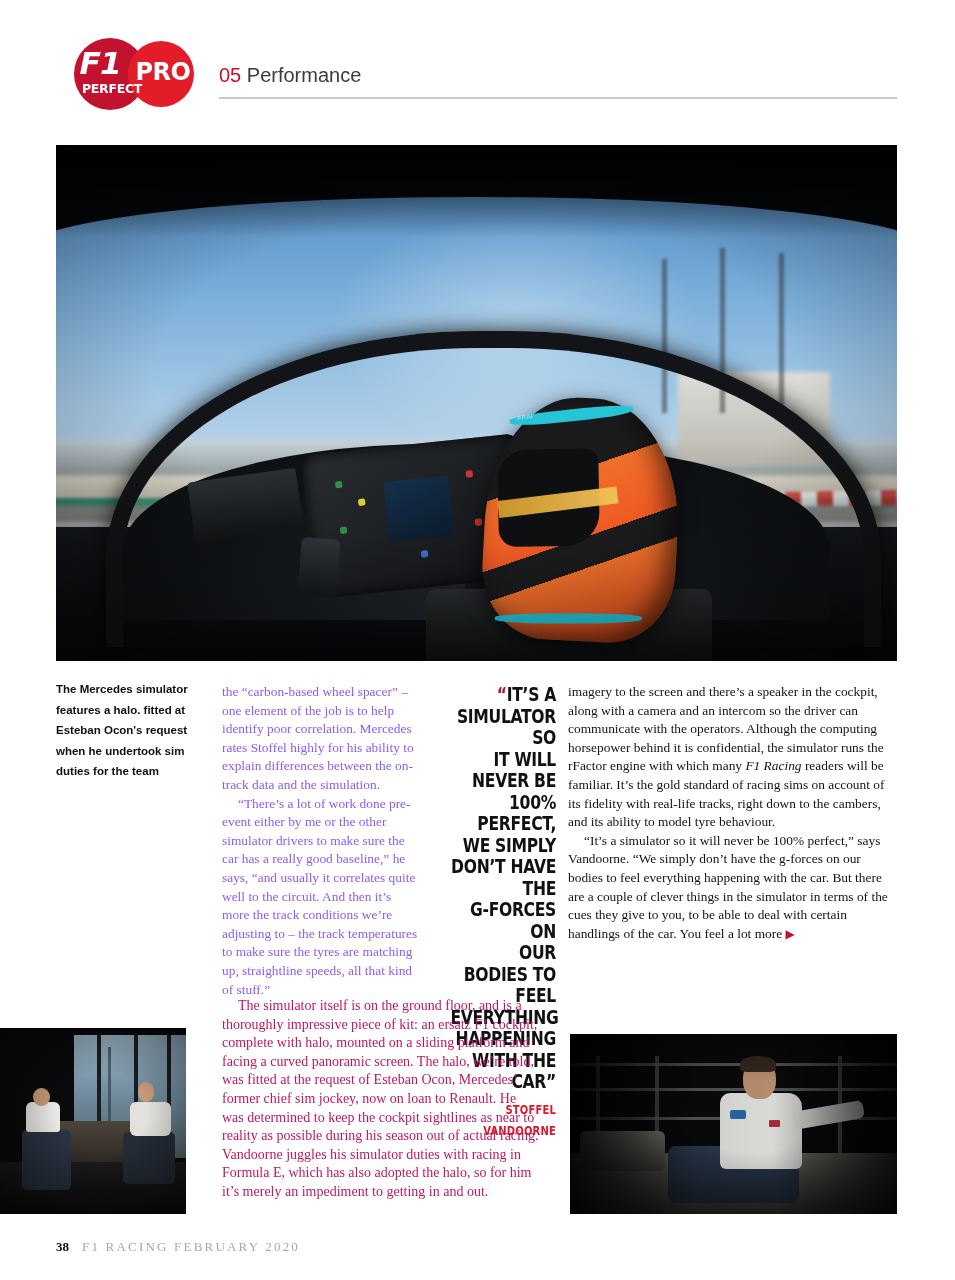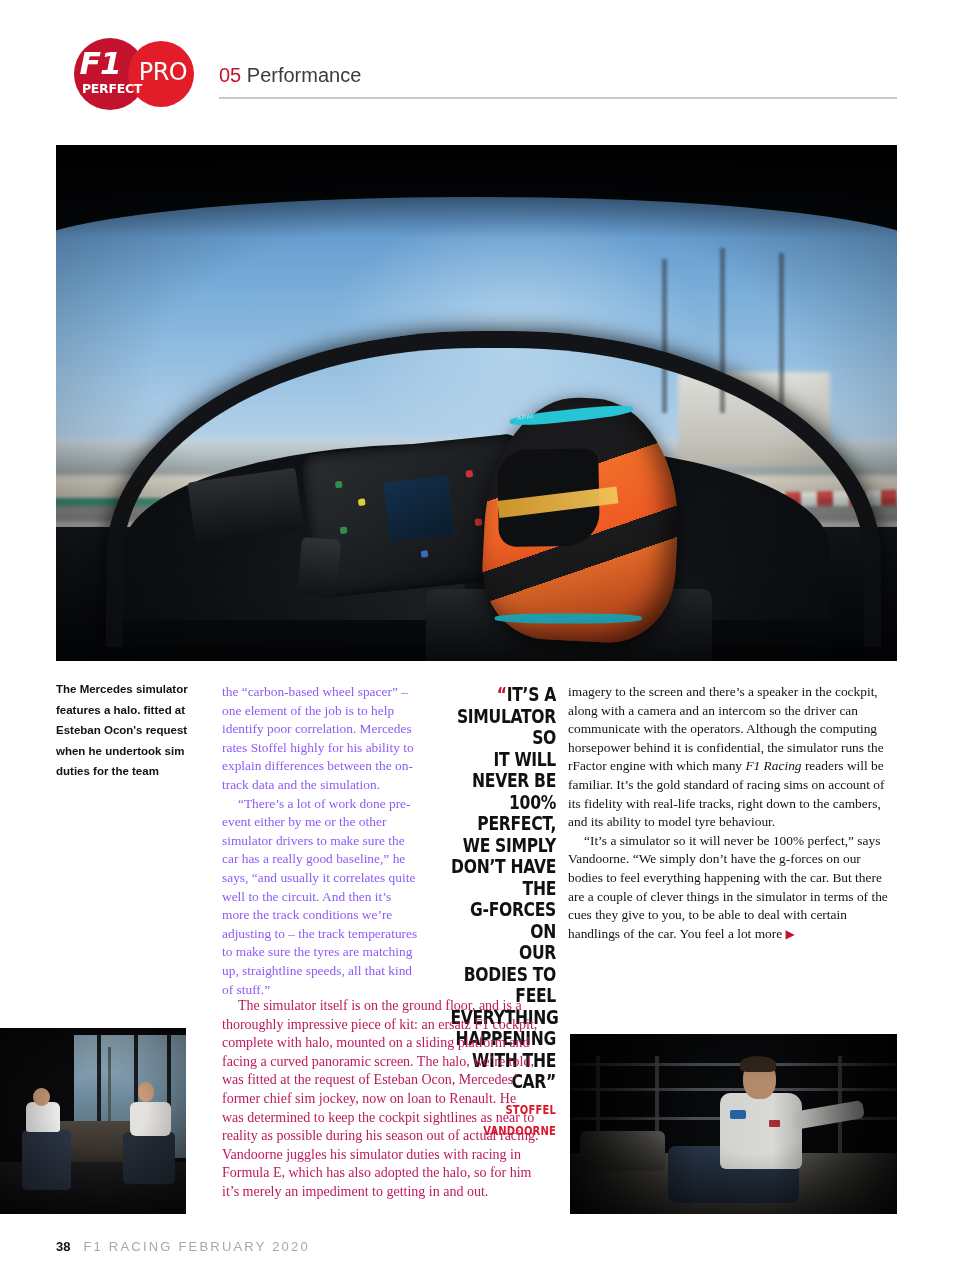--- a/index.html
+++ b/index.html
@@ -65,21 +65,21 @@
     letter-spacing: -0.3px;
     line-height: 1;
   }
   .logo-pro {
     position: absolute;
     left: 60px; top: 22px;
     width: 58px;
     text-align: center;
     color: #ffffff;
     font-family: "DejaVu Sans", sans-serif;
-    font-weight: 400;
+    font-weight: 700;
     font-size: 24px;
     letter-spacing: -0.5px;
     line-height: 1;
   }
   .section-head {
     position: absolute;
     left: 219px; top: 64px;
     font-family: Liberation Sans, sans-serif;
     font-size: 20px;
     font-weight: 400;
@@ -571,21 +571,21 @@
     position: absolute; inset: 0;
     background:
       linear-gradient(to right, rgba(0,0,0,.86) 0%, rgba(0,0,0,.15) 38%, rgba(0,0,0,.1) 62%, rgba(0,0,0,.8) 100%),
       radial-gradient(ellipse 70% 80% at 56% 46%, rgba(0,0,0,0) 25%, rgba(0,0,0,.55) 100%);
   }
 
   
   .footer {
     position: absolute;
     left: 56px; top: 1237px;
-    font-family: Liberation Sans, sans-serif;
+    font-family: Liberation Serif, serif;
     white-space: nowrap;
   }
   .footer-page {
     font-weight: 700;
     font-size: 13px;
     color: #111;
   }
   .footer-text {
     margin-left: 13px;
     font-size: 13px;

